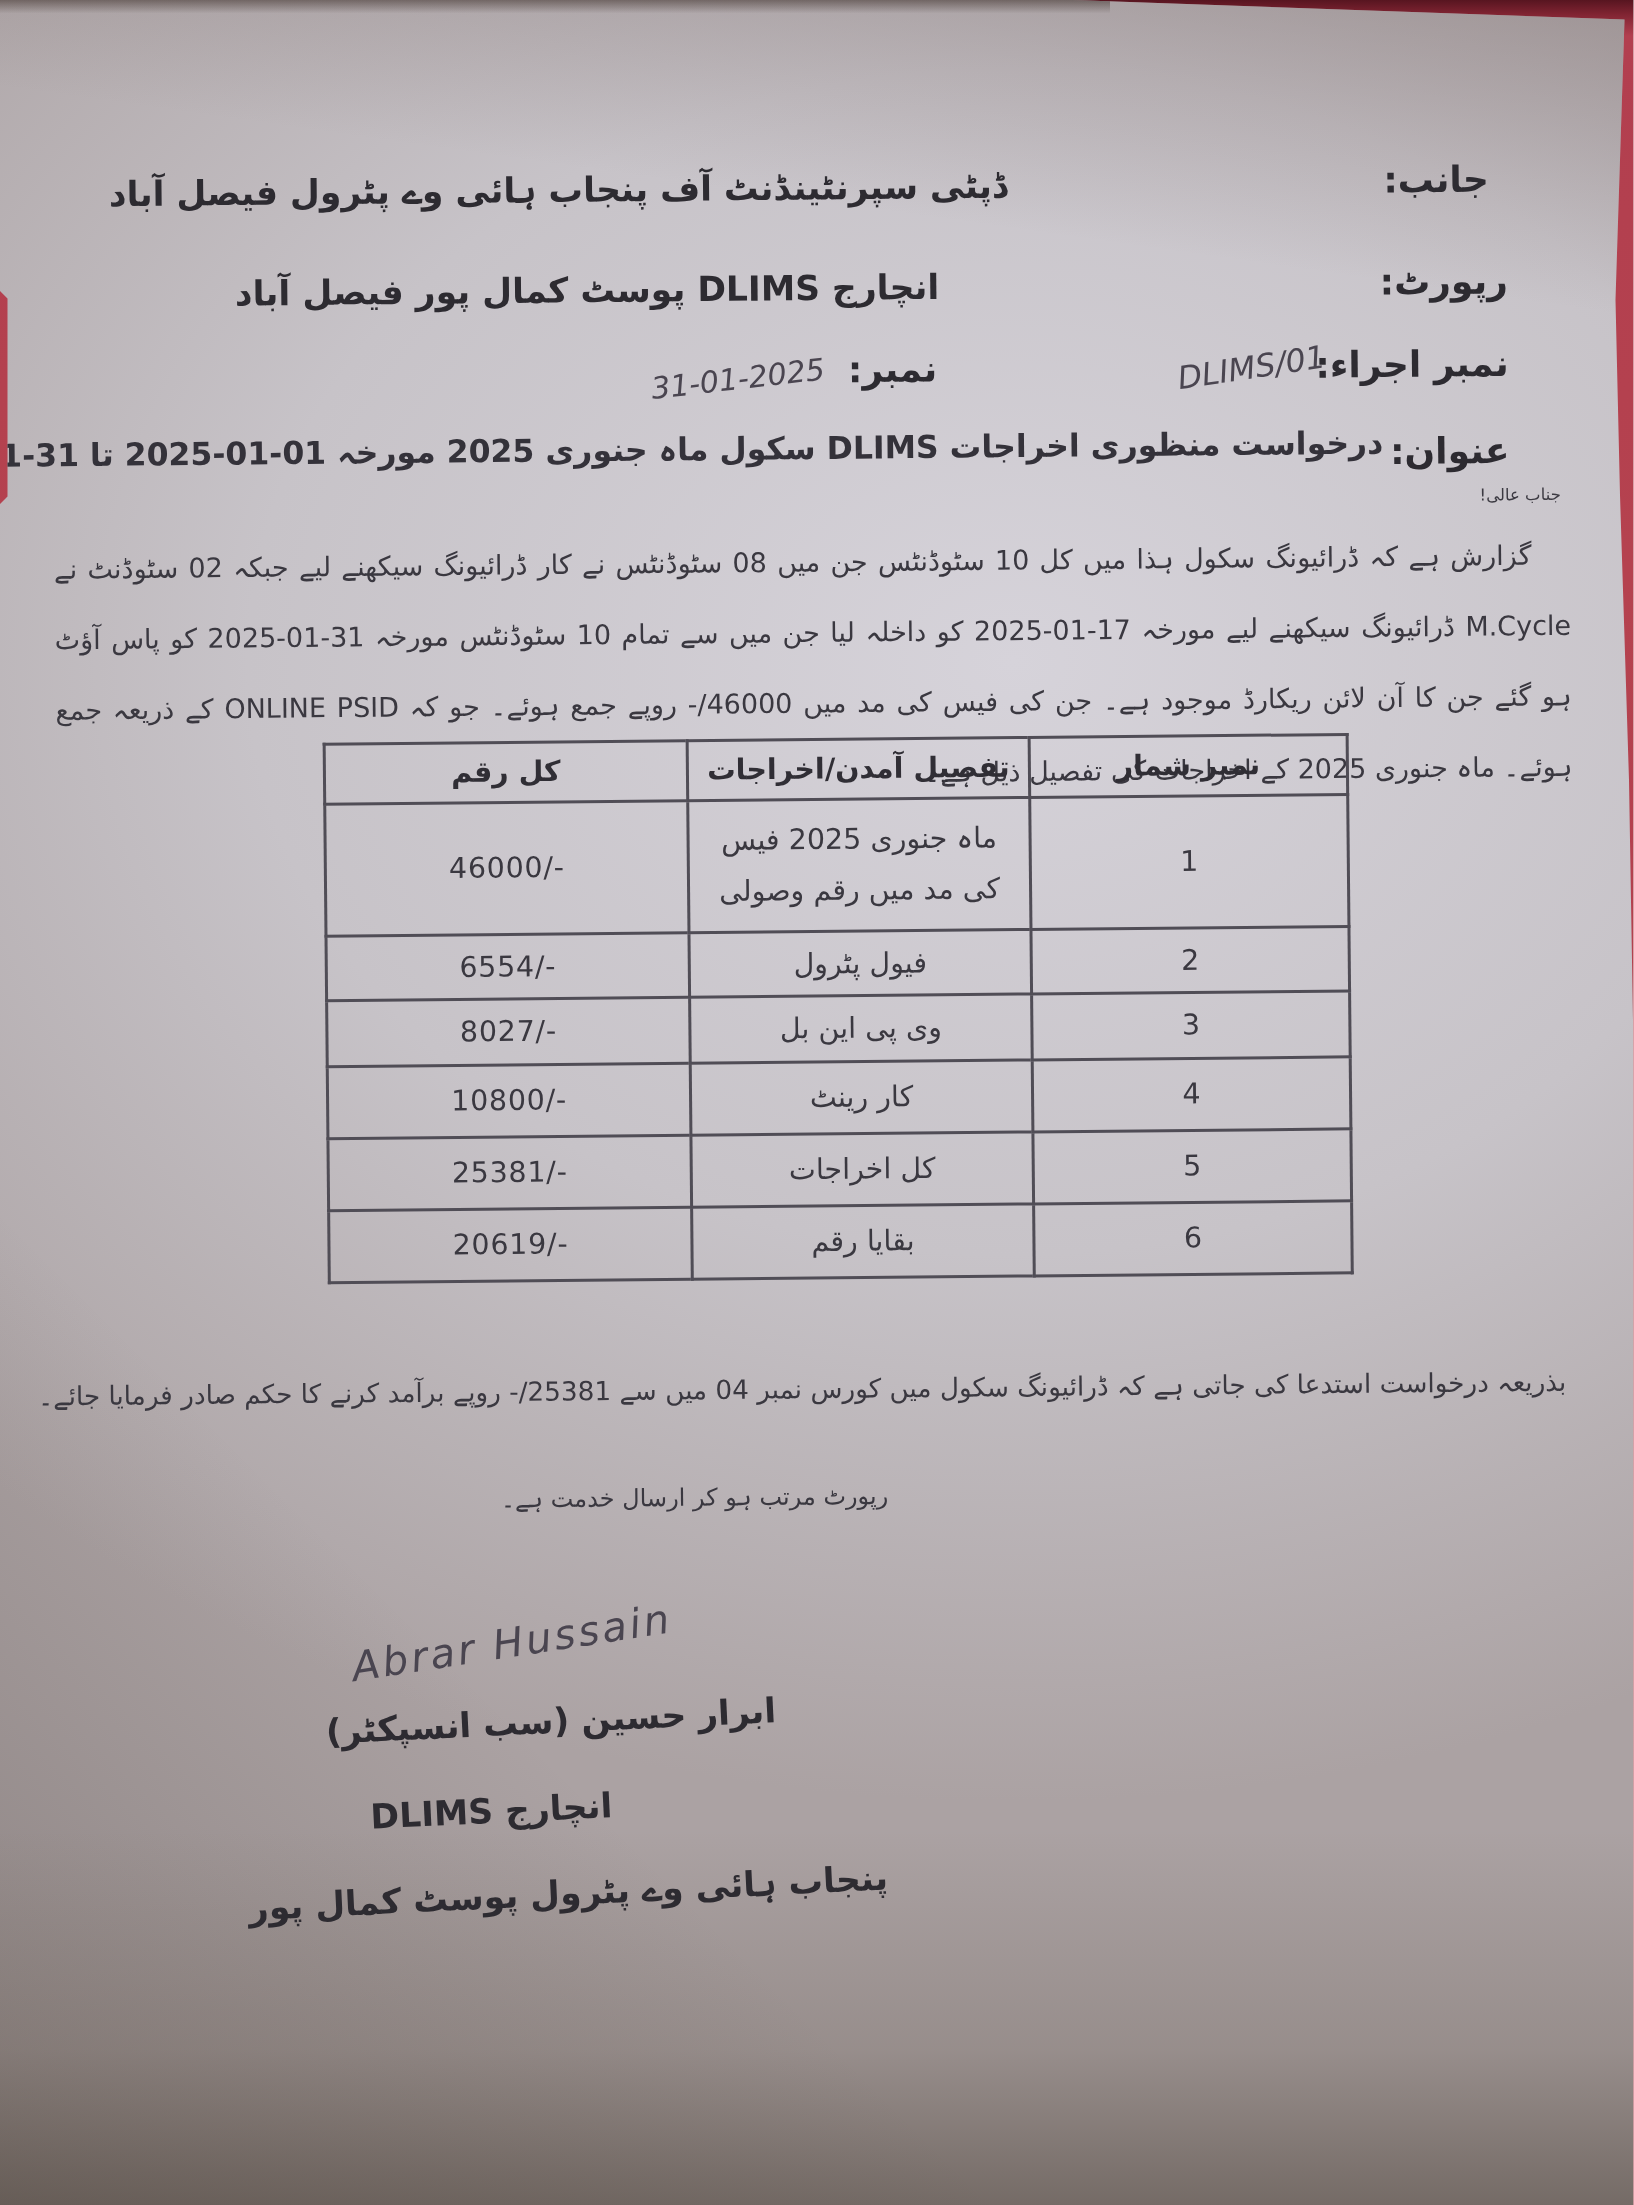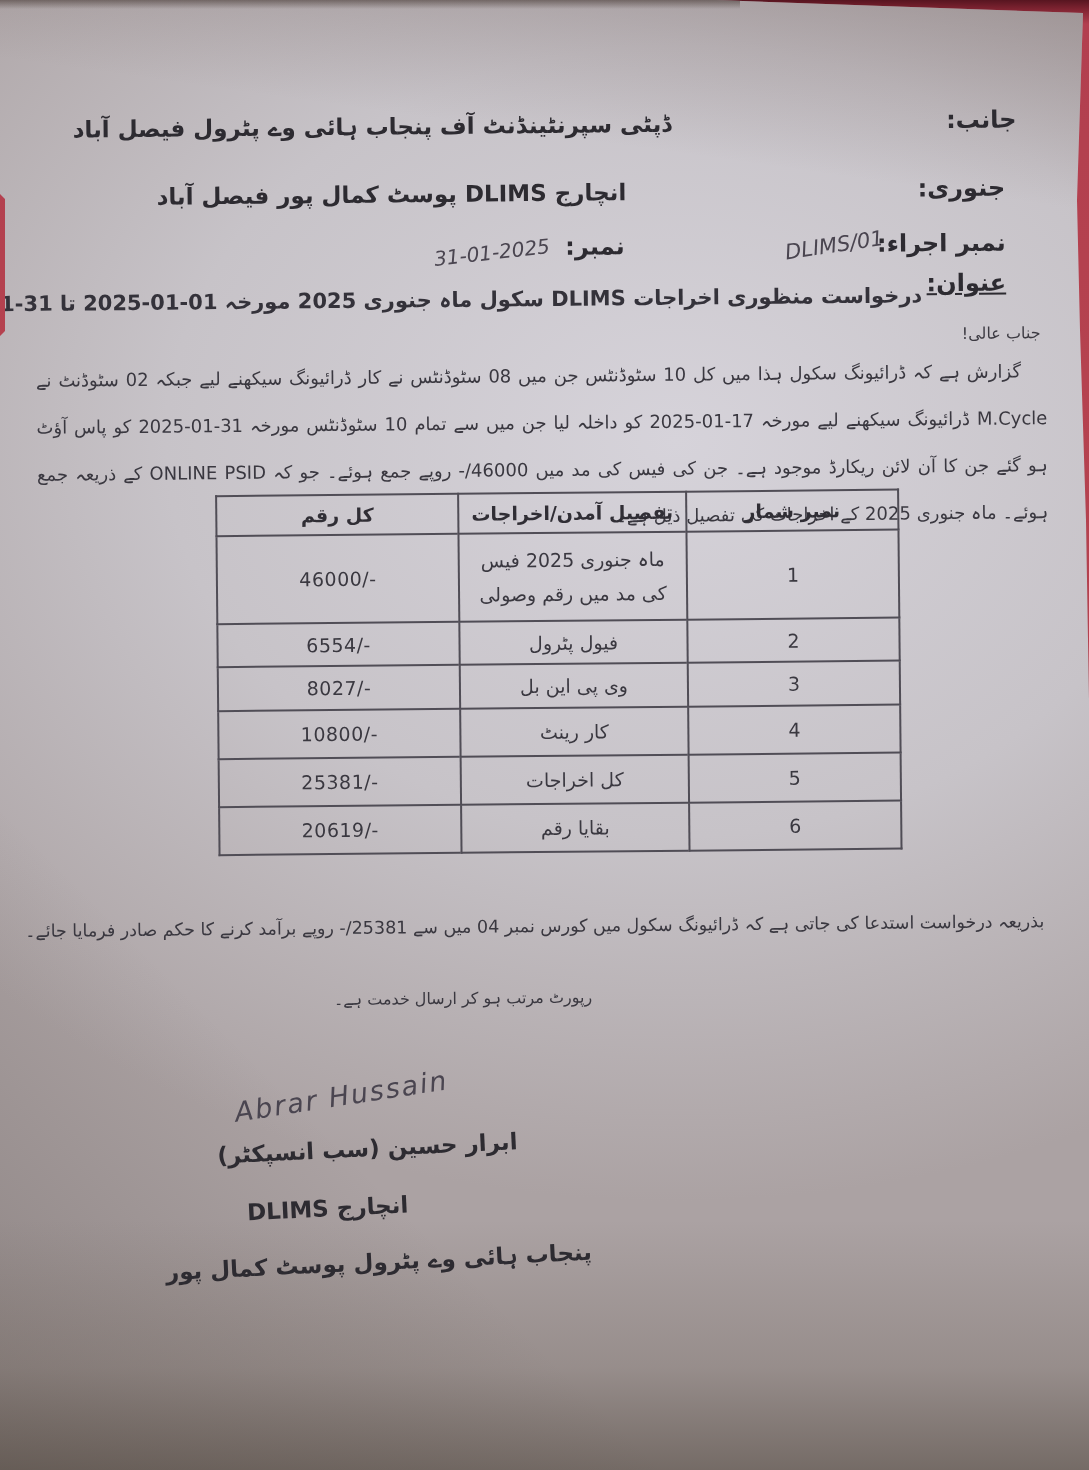--- a/index.html
+++ b/index.html
@@ -24,21 +24,21 @@
   #content{
     position:absolute;left:0;top:0;width:1089px;height:1470px;
     transform:rotate(-0.55deg);transform-origin:50% 40%;
     direction:rtl;color:#34323a;
   }
   .abs{position:absolute;white-space:nowrap;}
   .lbl{font-weight:bold;font-size:24px;color:#2d2b31;}
   .val{font-weight:bold;font-size:23px;color:#2d2b31;}
   .hand{font-style:italic;color:#4a4550;}
   #subject-value{font-size:21px;font-weight:bold;}
-  #salutation{font-size:16px;color:#3c3a42;}
+  #salutation{font-size:11px;color:#3c3a42;}
   #body-paragraph{
     position:absolute;right:40px;left:38px;top:352px;white-space:normal;
     font-size:18px;line-height:47px;text-align:justify;text-indent:26px;color:#3a3840;
   }
   table#expenses-table{
     position:absolute;left:216px;top:492px;width:682px;
     border-collapse:collapse;direction:rtl;table-layout:fixed;
   }
   #expenses-table th,#expenses-table td{
     border:2px solid #504d56;text-align:center;vertical-align:middle;
@@ -59,32 +59,32 @@
   .sigline{font-weight:bold;font-size:23px;color:#2d2b31;}
 </style>
 </head>
 <body>
 
 <div id="paper">
   <div id="edge-shadow-top"></div>
 
   <div id="content">
 
-    <div class="abs lbl" style="right:68px;top:110px;margin-left:30px;">جانب:</div>
+    <div class="abs lbl" style="right:92px;top:110px;margin-left:30px;">جانب:</div>
     <div class="abs val" style="right:413px;top:112px;">ڈپٹی سپرنٹینڈنٹ آف پنجاب ہائی وے پٹرول فیصل آباد</div>
 
-    <div class="abs lbl" style="right:80px;top:178px;">جنوری:</div>
+    <div class="abs lbl" style="right:80px;top:178px;">رپورٹ:</div>
     <div class="abs val" style="right:459px;top:180px;">انچارج DLIMS پوسٹ کمال پور فیصل آباد</div>
 
     <div class="abs lbl" style="right:80px;top:233px;">نمبر اجراء:</div>
     <div class="abs hand" style="left:788px;top:236px;font-size:21px;transform:rotate(-8deg);">01/DLIMS</div>
     <div class="abs lbl" style="right:461px;top:233px;">نمبر:</div>
     <div class="abs hand" style="left:437px;top:240px;font-size:20px;transform:rotate(-6deg);">31-01-2025</div>
 
-    <div class="abs lbl" style="right:80px;top:273px;text-decoration:underline;">عنوان:</div>
+    <div class="abs lbl" style="right:80px;top:291px;">عنوان:</div>
     <div class="abs" id="subject-value" style="right:164px;top:287px;">درخواست منظوری اخراجات DLIMS سکول ماہ جنوری 2025 مورخہ 01-01-2025 تا 31-01-2025</div>
 
     <div class="abs" id="salutation" style="right:46px;top:328px;">جناب عالی!</div>
 
     <div id="body-paragraph">گزارش ہے کہ ڈرائیونگ سکول ہذا میں کل 10 سٹوڈنٹس جن میں 08 سٹوڈنٹس نے کار ڈرائیونگ سیکھنے لیے جبکہ 02 سٹوڈنٹ نے M.Cycle ڈرائیونگ سیکھنے لیے مورخہ 17-01-2025 کو داخلہ لیا جن میں سے تمام 10 سٹوڈنٹس مورخہ 31-01-2025 کو پاس آؤٹ ہو گئے جن کا آن لائن ریکارڈ موجود ہے۔ جن کی فیس کی مد میں 46000/- روپے جمع ہوئے۔ جو کہ ONLINE PSID کے ذریعہ جمع ہوئے۔ ماہ جنوری 2025 کے اخراجات کی تفصیل ذیل ہے۔</div>
 
     <table id="expenses-table">
       <colgroup>
         <col class="col-serial">
           <col class="col-detail">

